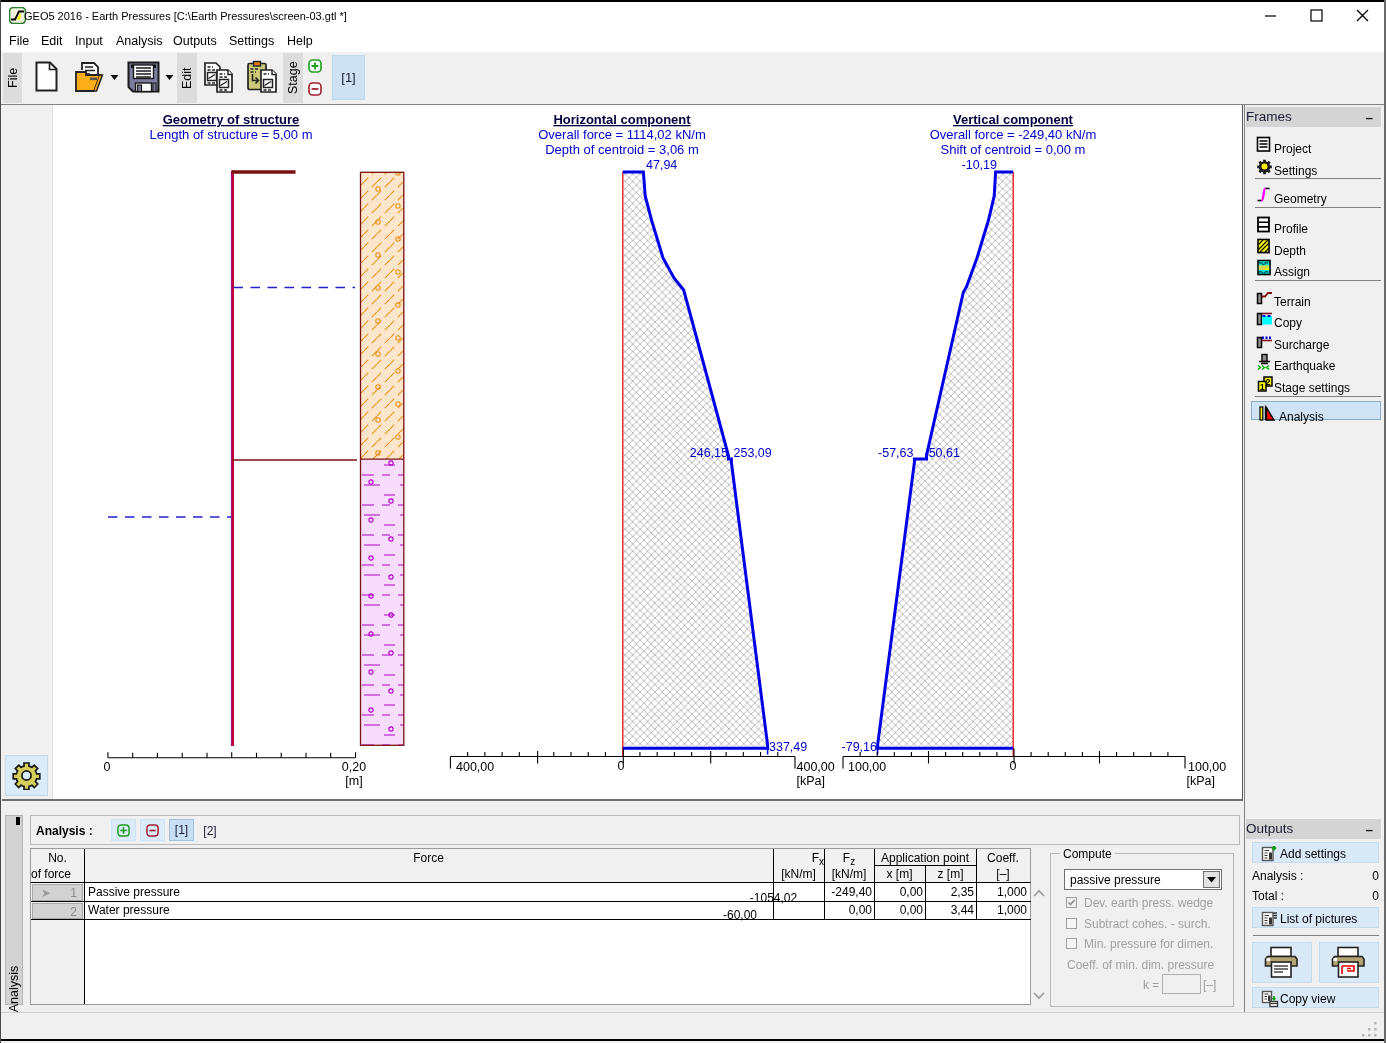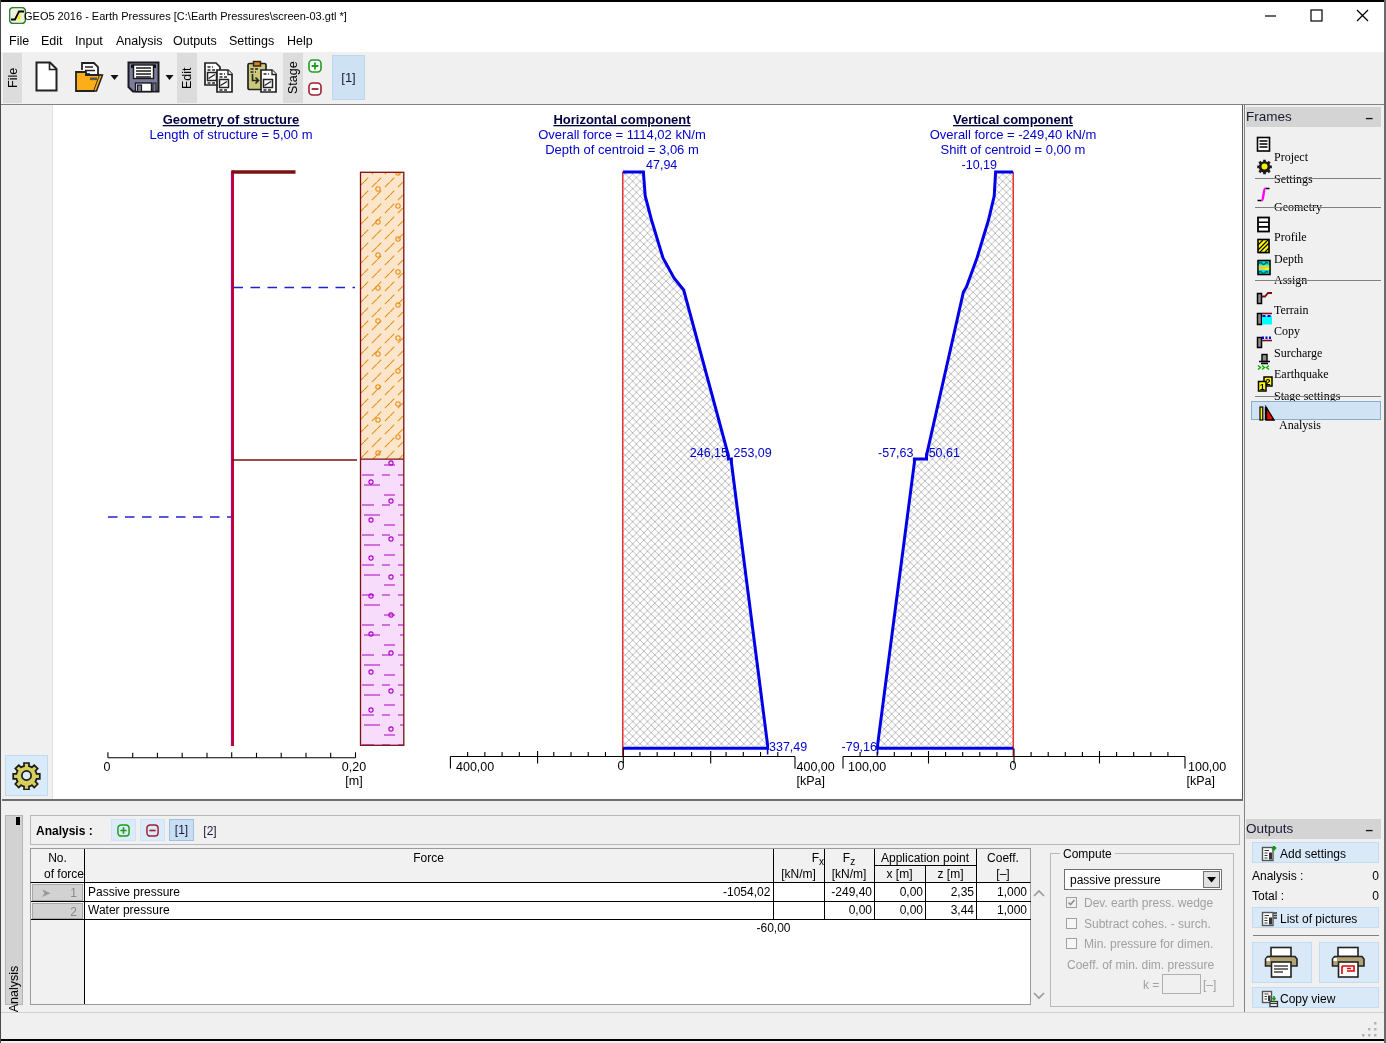--- a/index.html
+++ b/index.html
@@ -11,21 +11,21 @@
   .menubar { left:0; top:31px; width:1386px; height:21px; background:#ffffff; font-size:12.5px; color:#000; }
   .menubar span { position:absolute; top:3px; }
   .toolbar { left:0; top:52px; width:1386px; height:53px; background:#f0f0f0; border-bottom:1px solid #828282; }
   .tcell { position:absolute; top:1px; height:50px; background:#dcdcdc; color:#000; font-size:12.5px; display:flex; align-items:center; justify-content:center; }
   .canvas { left:2px; top:105px; width:1241px; height:696px; background:#ffffff; border-right:1px solid #5a5a5a; border-bottom:2px solid #6e6e6e; }
   .lstrip { left:2px; top:105px; width:51px; height:694px; background:#f0f0f0; border-right:1px solid #e0e0e0; }
   .rpanel { left:1244px; top:105px; width:140px; height:907px; background:#f0f0f0; border-left:1px solid #828282; }
   .phead { position:absolute; left:2px; width:135px; height:20px; background:#d4d4d4; font-size:13.5px; color:#1a1a33; line-height:20px; }
   .phead .mm { position:absolute; right:8px; top:1px; font-weight:bold; color:#111; }
   .fitem { position:absolute; left:0px; width:138px; height:21px; font-size:12px; color:#000; }
-  .fitem .lbl { position:absolute; left:28px; top:16px;font-family:Liberation Serif, serif; }
+  .fitem .lbl { position:absolute; left:28px; top:8px; }
   .fitem svg { position:absolute; left:10px; top:2px; }
   .fsep { position:absolute; left:9px; width:126px; height:1px; background:#808080; }
   .obtn { position:absolute; left:6px; width:127px; height:21px; background:#d9e9f8; border:1px solid #c3dcf0; font-size:12px; color:#000; }
   .obtn .lbl { position:absolute; left:27px; top:3.5px; }
   .obtn svg { position:absolute; left:8px; top:2px; }
   .botpanel { left:0; top:812px; width:1244px; height:200px; background:#f0f0f0; }
   .btab { position:absolute; left:5px; top:3px; width:18px; height:191px; background:#d2d2d2; border:1px solid #b4b4b4; }
   .btbar { position:absolute; left:30px; top:3px; width:1206px; height:31px; background:#f0f0f0; border:1px solid #b9b9b9; }
   .tbtn { position:absolute; top:4px; width:25px; height:22px; background:#dcebf9; border:1px solid #cfe3f4; }
   .statusbar { left:0; top:1012px; width:1386px; height:29px; background:#f0f0f0; border-top:1px solid #d0d0d0; border-bottom:2px solid #000; }
@@ -480,21 +480,21 @@
 </svg>
 <div class="tbtn abs" style="left:169px;top:819px;background:#c8dff3;border-color:#9fc2e0;font-size:12px;color:#1a1a33;text-align:center;line-height:21px">[1]</div>
 <div class="abs" style="left:199px;top:824px;width:22px;font-size:12px;color:#1a1a33;text-align:center">[2]</div>
 
 <div class="abs" style="left:30px;top:848px;width:1001px;height:157px;background:#fff;border:1px solid #9a9a9a">
   <div class="abs" style="left:0;top:0;width:53px;height:155px;background:#f1f1f1"></div>
 </div>
 <div class="abs" style="left:30px;top:848px;width:1001px;height:35px;background:#f1f1f1;border:1px solid #9a9a9a;border-bottom:1px solid #000"></div>
 <div class="abs" style="font-size:12px;color:#000">
   <div class="abs" style="left:31px;top:851px;width:53px;text-align:center">No.</div>
-  <div class="abs" style="left:31px;top:867px;width:53px;text-align:right">of force</div>
+  <div class="abs" style="left:31px;top:867px;width:53px;text-align:left">of force</div>
   <div class="abs" style="left:84px;top:851px;width:689px;text-align:center">Force</div>
   <div class="abs" style="left:773px;top:851px;width:51px;text-align:right">F<span style="font-size:10px;vertical-align:-3px">x</span></div>
   <div class="abs" style="left:773px;top:867px;width:51px;text-align:center">[kN/m]</div>
   <div class="abs" style="left:824px;top:851px;width:50px;text-align:center">F<span style="font-size:10px;vertical-align:-3px">z</span></div>
   <div class="abs" style="left:824px;top:867px;width:50px;text-align:center">[kN/m]</div>
   <div class="abs" style="left:874px;top:851px;width:102px;text-align:center">Application point</div>
   <div class="abs" style="left:874px;top:867px;width:51px;text-align:center">x [m]</div>
   <div class="abs" style="left:925px;top:867px;width:51px;text-align:center">z [m]</div>
   <div class="abs" style="left:976px;top:851px;width:54px;text-align:center">Coeff.</div>
   <div class="abs" style="left:976px;top:867px;width:54px;text-align:center">[–]</div>
@@ -507,32 +507,32 @@
 <div class="abs" style="left:925px;top:865px;width:1px;height:55px;background:#000"></div>
 <div class="abs" style="left:976px;top:849px;width:1px;height:71px;background:#000"></div>
 <div class="abs" style="left:874.5px;top:865px;width:102px;height:1px;background:#000"></div>
 
 <div class="abs" style="left:31px;top:883.5px;width:1000px;height:18px;border-bottom:1px solid #000;font-size:12px;color:#000">
   <div class="abs" style="left:1px;top:0.5px;width:51px;height:16.5px;background:#d2d2d2;border:1px solid #a8a8a8;color:#8a8a8a">
     <span style="position:absolute;left:8px;top:1px;color:#9a9a9a">➤</span>
       <span style="position:absolute;right:5px;top:1px">1</span>
   </div>
   <div class="abs" style="left:57px;top:1px">Passive pressure</div>
-  <div class="abs" style="left:692px;top:1px;width:101px;text-align:left">-1054,02</div>
+  <div class="abs" style="left:692px;top:7px;width:101px;text-align:center">-1054,02</div>
   <div class="abs" style="left:745px;top:1px;width:96px;text-align:right">-249,40</div>
   <div class="abs" style="left:796px;top:1px;width:96px;text-align:right">0,00</div>
   <div class="abs" style="left:847px;top:1px;width:96px;text-align:right">2,35</div>
   <div class="abs" style="left:900px;top:1px;width:96px;text-align:right">1,000</div>
 </div>
 <div class="abs" style="left:31px;top:902px;width:1000px;height:18px;border-bottom:1px solid #000;font-size:12px;color:#000">
   <div class="abs" style="left:1px;top:0.5px;width:51px;height:16.5px;background:#d2d2d2;border:1px solid #a8a8a8;color:#8a8a8a">
     <span style="position:absolute;right:5px;top:1px">2</span>
   </div>
   <div class="abs" style="left:57px;top:1px">Water pressure</div>
-  <div class="abs" style="left:692px;top:19px;width:101px;text-align:center">-60,00</div>
+  <div class="abs" style="left:692px;top:6px;width:101px;text-align:left">-60,00</div>
   <div class="abs" style="left:745px;top:1px;width:96px;text-align:right">0,00</div>
   <div class="abs" style="left:796px;top:1px;width:96px;text-align:right">0,00</div>
   <div class="abs" style="left:847px;top:1px;width:96px;text-align:right">3,44</div>
   <div class="abs" style="left:900px;top:1px;width:96px;text-align:right">1,000</div>
 </div>
 
 <svg class="abs" style="left:1033px;top:888px" width="12" height="12" viewBox="0 0 12 12">
     <path d="M1 8 L6 3 L11 8" fill="none" stroke="#9a9a9a" stroke-width="1.6"></path>
   </svg>
 <svg class="abs" style="left:1033px;top:989px" width="12" height="12" viewBox="0 0 12 12">

